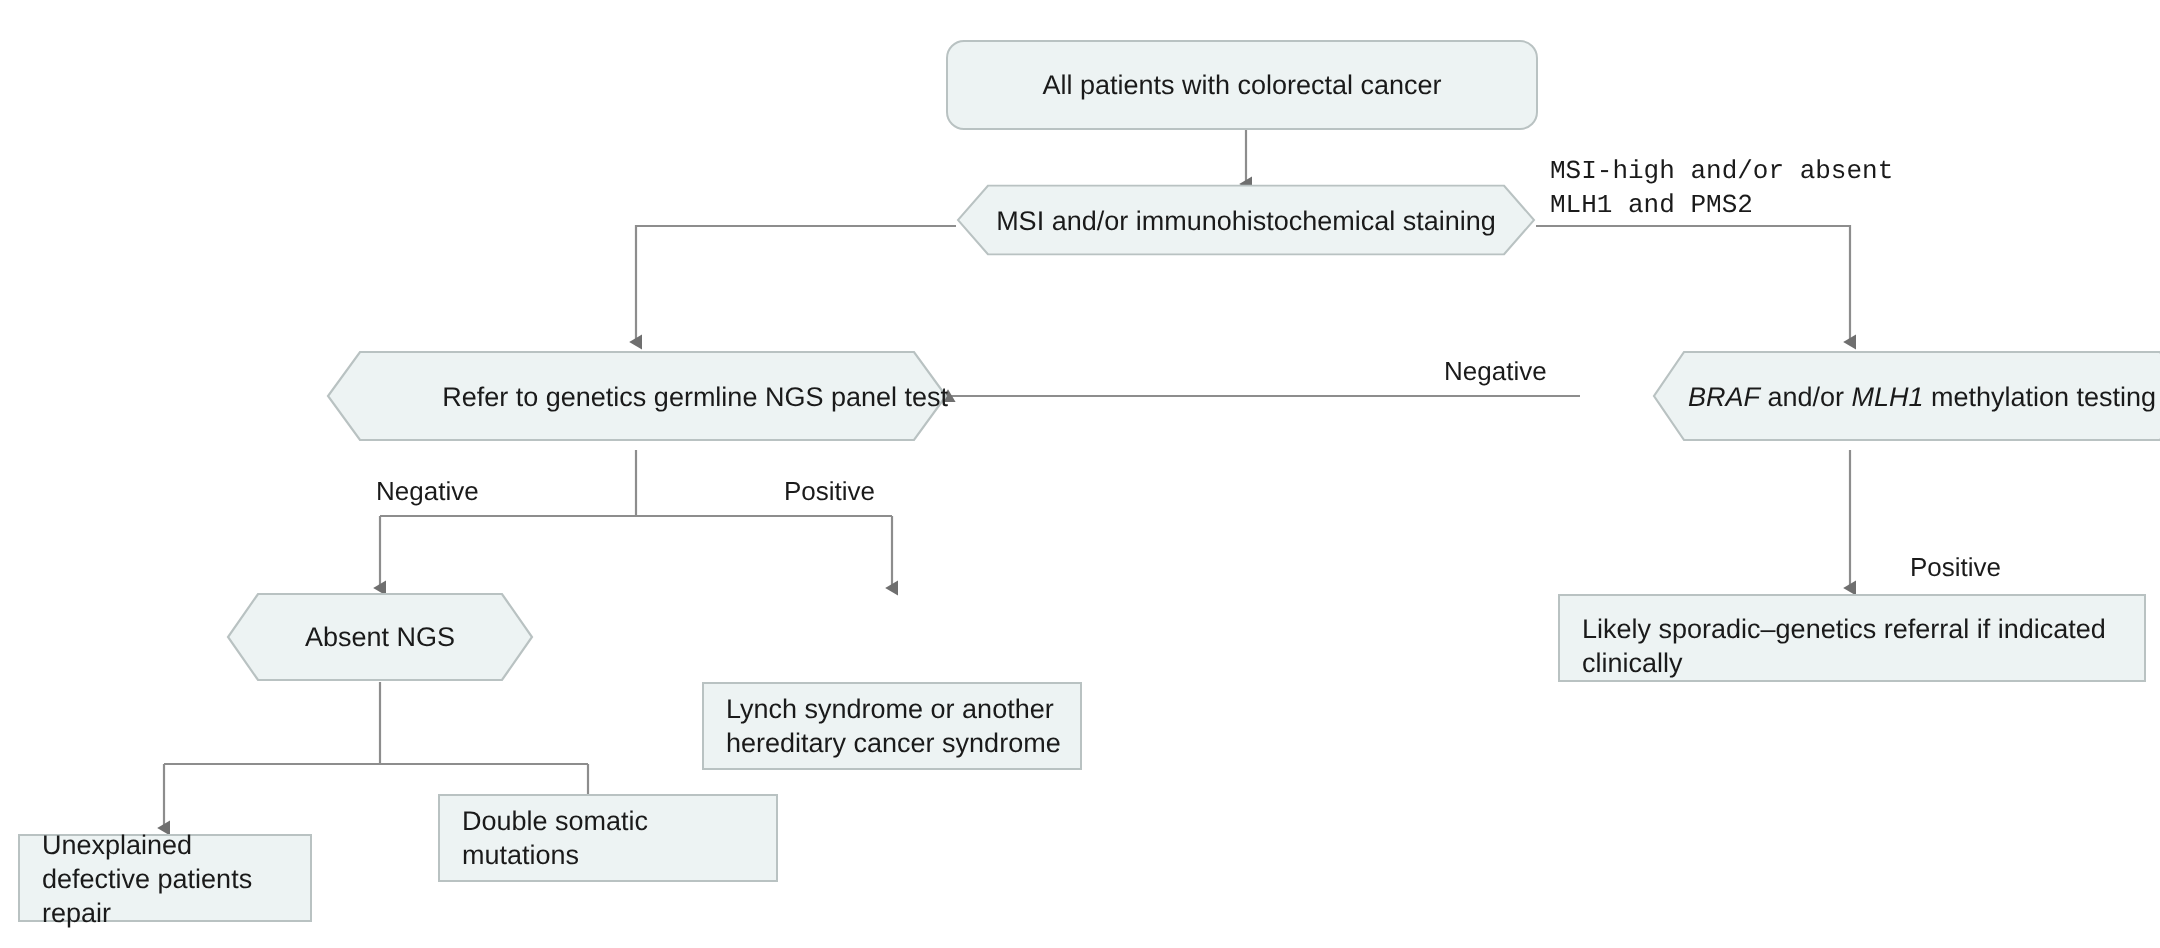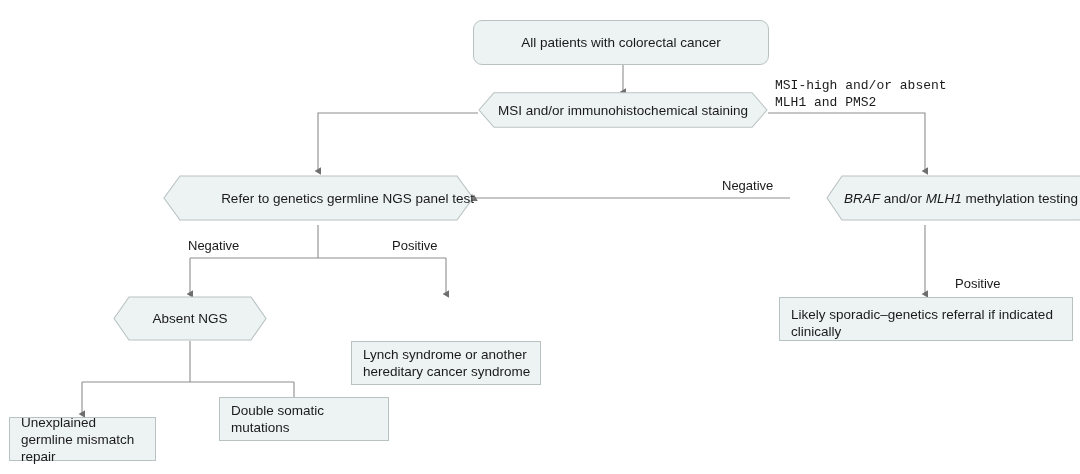--- a/index.html
+++ b/index.html
@@ -144,21 +144,21 @@
 
   <div class="node rect" style="left:351px; top:297px; width:190px; height:44px;margin-top:44px;">
     <span class="label">Lynch syndrome or another hereditary cancer syndrome</span>
   </div>
 
   <div class="node rect" style="left:779px; top:297px; width:294px; height:44px;align-items:flex-end;">
     <span class="label">Likely sporadic–genetics referral if indicated clinically</span>
   </div>
 
   <div class="node rect" style="left:9px; top:417px; width:147px; height:44px;">
-    <span class="label">Unexplained germline mismatch repair</span>
+    <span class="label">Unexplained defective patients repair</span>
   </div>
 
   <div class="node rect" style="left:219px; top:397px; width:170px; height:44px;">
     <span class="label">Double somatic mutations</span>
   </div>
 
 
   <div class="edge-label left-align" style="left:775px; top:78px; width:200px;font-family:Liberation Mono, monospace;">MSI-high and/or absent
 MLH1 and PMS2</div>
 

